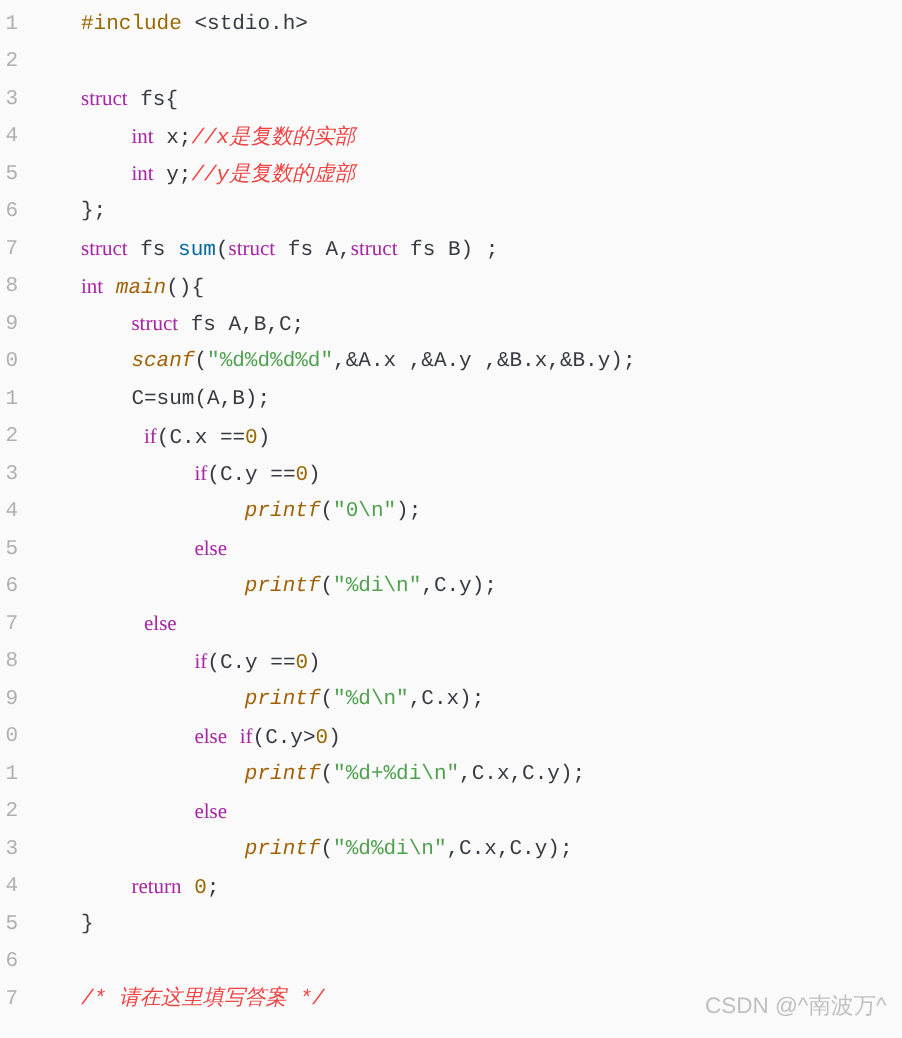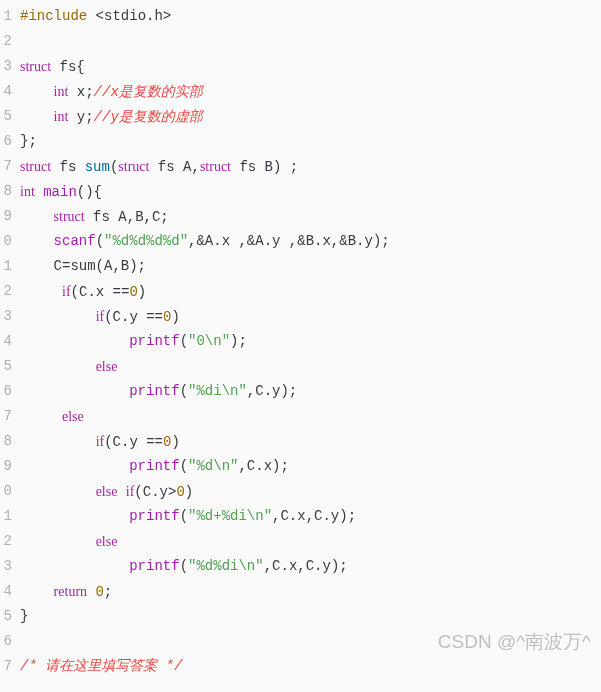--- a/index.html
+++ b/index.html
@@ -31,35 +31,36 @@
   }
   .code {
     padding: 4px 0 4px 8px;
     line-height: 25px;
     white-space: pre;
     flex: 1;
     color: #383a42;
   }
   .line {
     height: 25px;
+    margin-left: 34px;
   }
   .c-pre  { color: #986801; }       
   .c-kw   { color: #a626a4; font-family: Liberation Serif, serif; }       
-  .c-fn   { color: #a21caf; }       
+  .c-fn   { color: #a16207; font-style: italic; }       
   .c-red  { color: #0369a1; }       
   .c-str  { color: #50a14f; }       
   .c-num  { color: #986801; }       
   .c-cmt  { color: #ef4444; font-style: italic; } 
   .c-punc { color: #383a42; }
   .watermark {
     position: absolute;
     right: 10px;
-    bottom: 28px;
+    bottom: 3px;
     color: rgba(120,120,120,0.45);
-    font-size: 19px;
+    font-size: 15px;
     font-family: sans-serif;
     pointer-events: none;
   }
 </style>
 </head>
 <body>
 
 <div class="code-container">
   <div class="gutter" id="gutter">
       <div>1</div>

